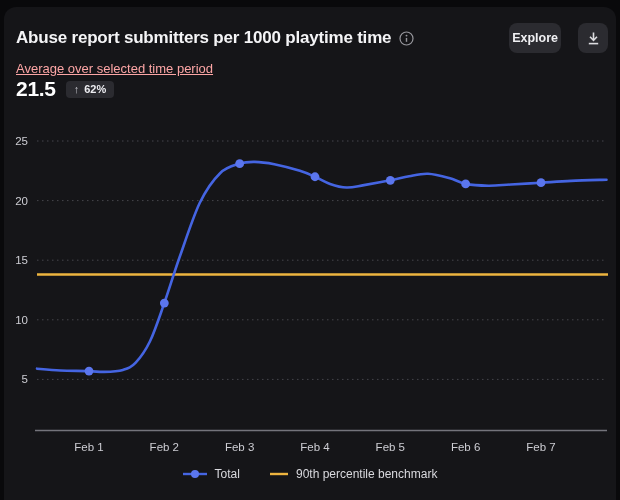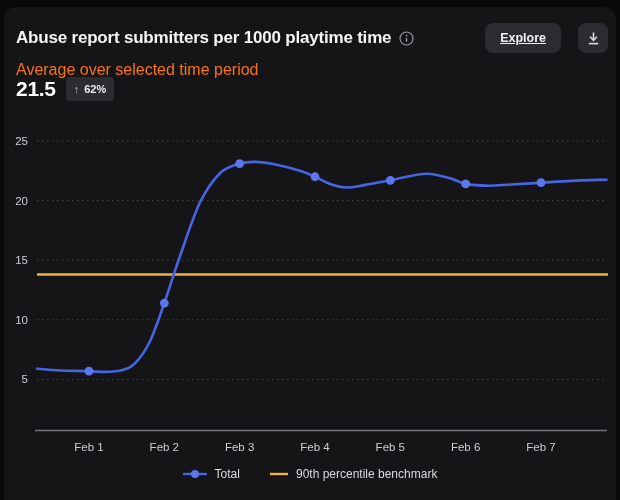--- a/index.html
+++ b/index.html
@@ -19,30 +19,30 @@
   }
   .title{
     margin:0;font-size:17px;font-weight:700;color:#f4f4f6;
     letter-spacing:-0.2px;white-space:nowrap;
   }
   .info-wrap{display:flex;align-items:center;}
   .btn{
     height:30px;background:#2b2b30;border:none;border-radius:8px;
     color:#f0f0f3;font-size:12.5px;font-weight:600;font-family:inherit;cursor:pointer;
   }
-  .btn.explore{margin-left:auto;padding:0 15px;text-decoration:underline;}
+  .btn.explore{margin-left:auto;padding:0 3px;}
   .btn.icon-btn{
     width:30px;margin-left:9px;padding:0;
     display:flex;align-items:center;justify-content:center;
   }
   .subtitle{
-    position:absolute;left:16px;top:61px;font-size:16px;color:#f97316;z-index:3;
+    position:absolute;left:16px;top:61px;font-size:13px;color:#fca5a5;z-index:3;text-decoration:underline;
   }
   .metric-row{
-    position:absolute;left:16px;top:77px;display:flex;gap:10px;z-index:3;
+    position:absolute;left:16px;top:77px;display:flex;align-items:center;gap:10px;z-index:3;
   }
   .metric-value{font-size:21px;font-weight:700;color:#ffffff;letter-spacing:-0.3px;}
   .badge{
     display:flex;align-items:center;gap:5px;background:#2b2b30;
     border-radius:4px;padding:3px 8px;font-size:11px;line-height:11px;
   }
   .badge .arrow{color:#c2c2c9;font-size:11px;}
   .badge .pct{color:#ededf1;font-weight:600;}
   svg.chart{position:absolute;left:0;top:0;width:620px;height:500px;z-index:1;}
   .legend{

